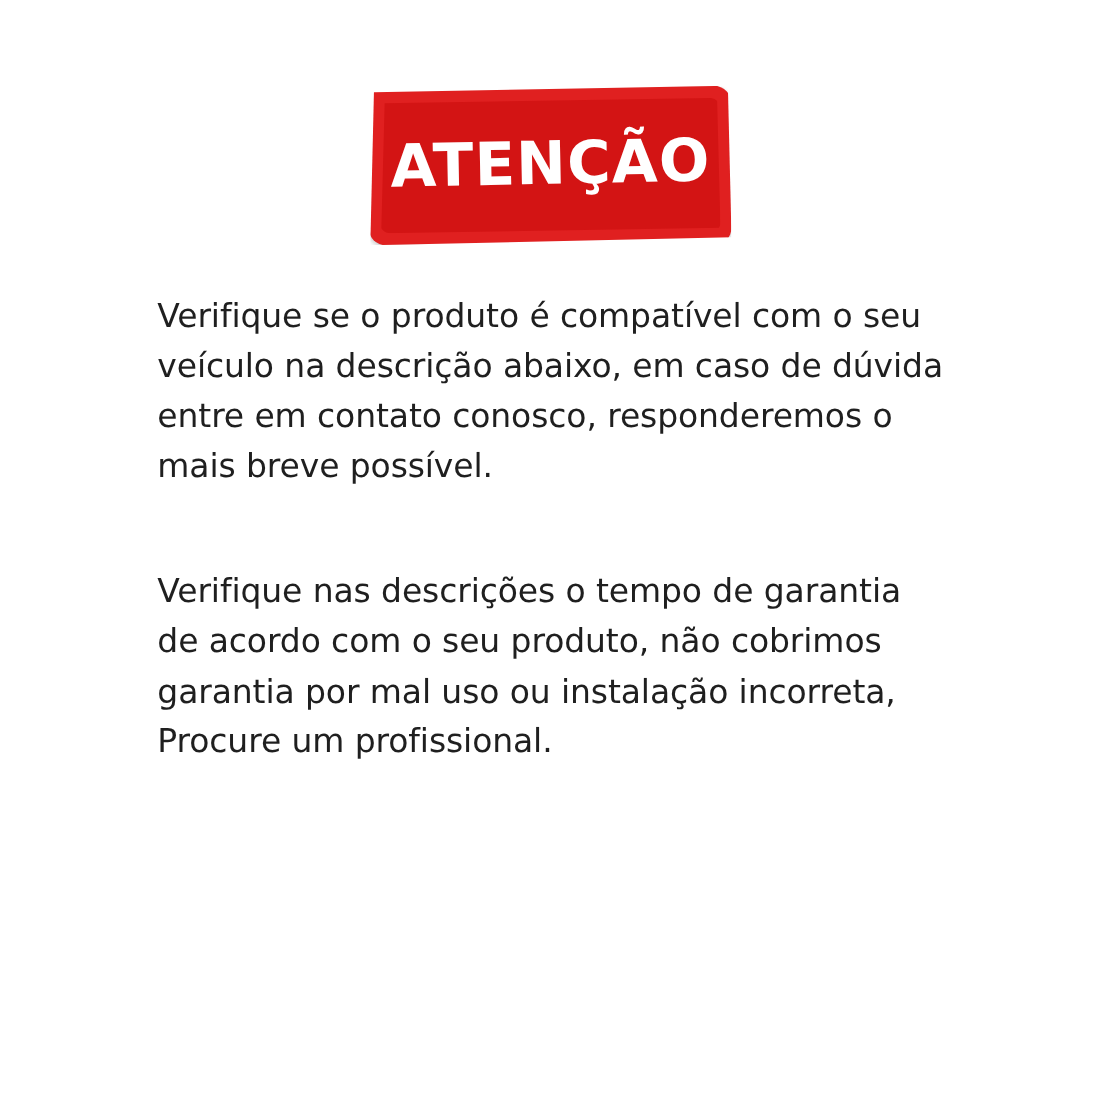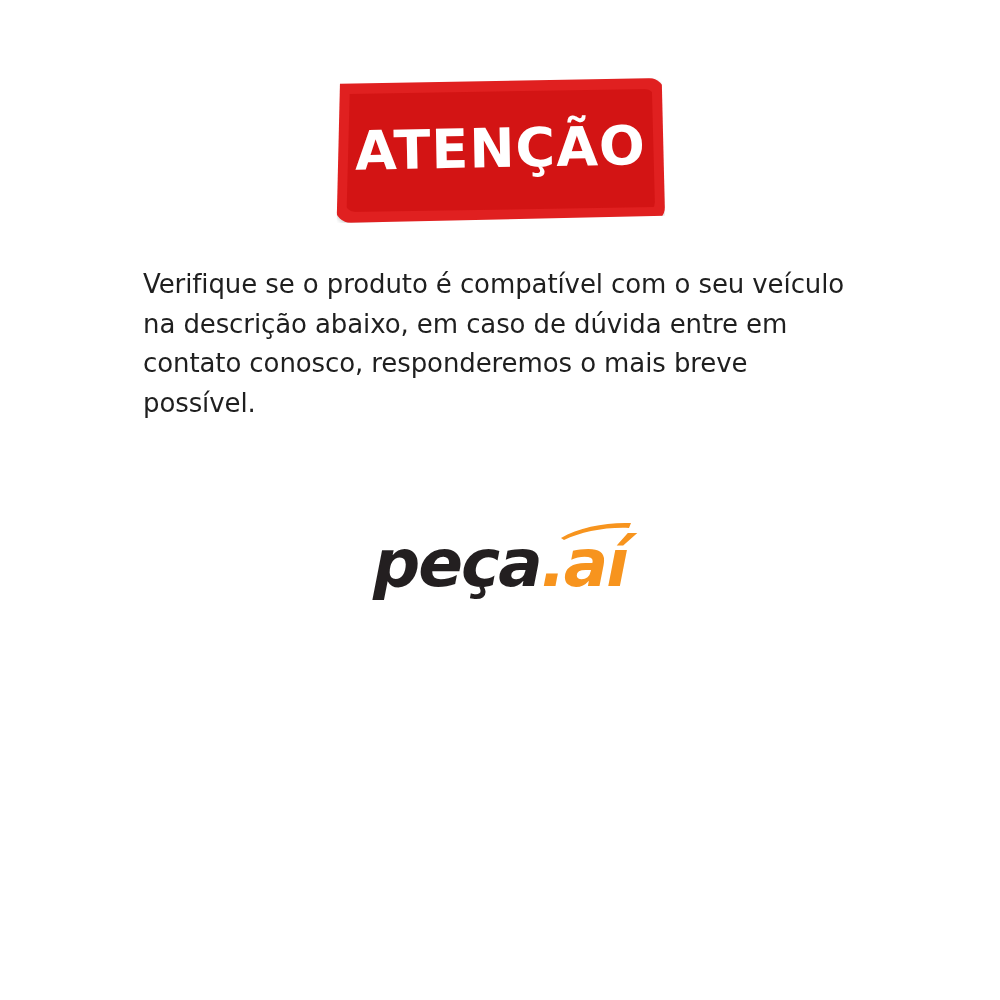--- a/index.html
+++ b/index.html
@@ -72,21 +72,21 @@
   }
 
   
   .content {
     width: 720px;
     margin-left: 6px;
     text-align: left;
   }
 
   .para {
-    font-size: 26px;
+    font-size: 30px;
     line-height: 1.52;
     color: #1f1f1f;
     letter-spacing: -0.1px;
   }
 
   .para.regular { font-weight: normal; }
   .para.bold { font-weight: bold; }
 
   .gap { height: 34px; }
 
@@ -135,25 +135,18 @@
 
   <div class="content">
 
     <p class="para regular">Verifique se o produto é compatível com o seu veículo na descrição abaixo, em caso de dúvida entre em contato conosco, responderemos o mais breve possível.</p>
 
     <div class="gap"></div>
 
 
     <div class="gap"></div>
 
+    <p class="para regular">Verifique nas descrições o tempo de garantia de acordo com o seu produto, não cobrimos garantia por mal uso ou instalação incorreta, Procure um profissional.</p>
 
   </div>
 
-  <div class="logo-wrap">
-    <div class="logo">
-      <span class="pt-dark">peça</span><span class="pt-orange">.</span><span class="pt-orange">aí</span>
-      <svg class="swoosh" viewBox="0 0 74 20">
-        <path d="M2 17 C 20 6, 48 1, 72 2 L 70 7 C 46 6, 22 11, 5 19 Z" fill="#f7941e"></path>
-      </svg>
-    </div>
-  </div>
 
 </div>
 
 </body></html>

